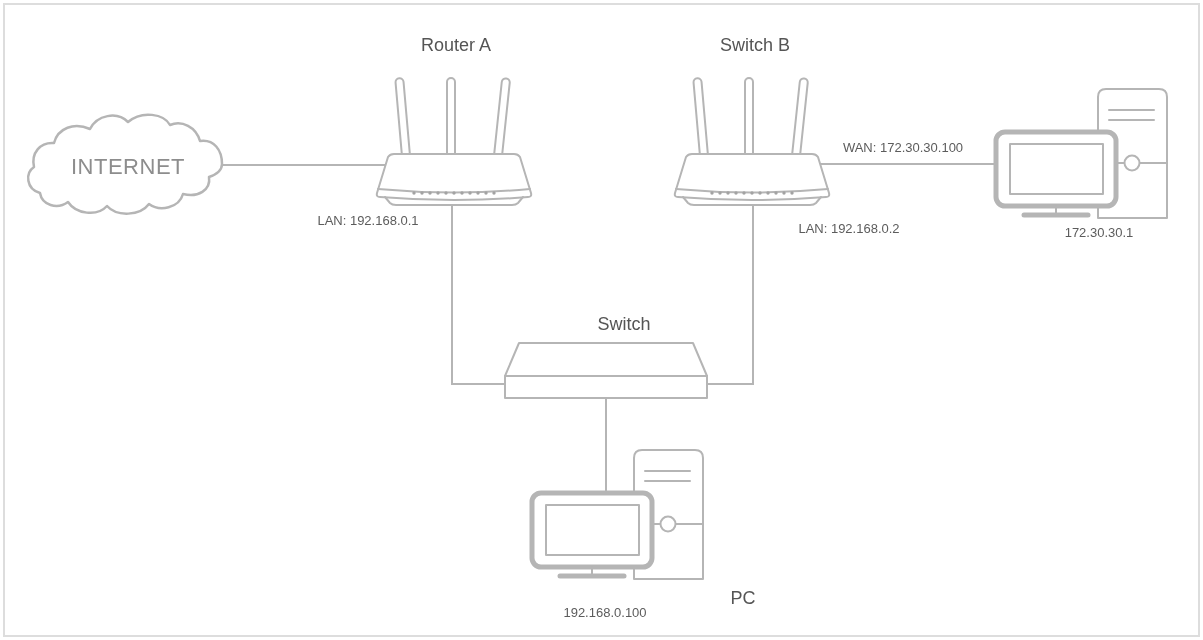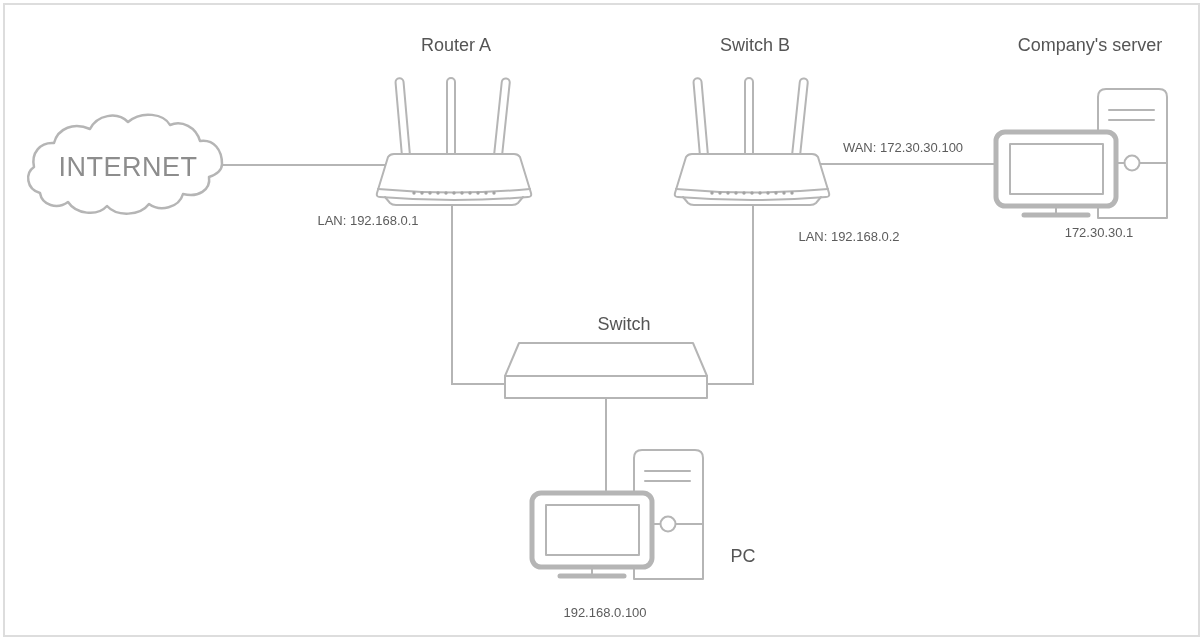--- a/index.html
+++ b/index.html
@@ -17,21 +17,21 @@
   svg.diagram{position:absolute; left:0; top:0;}
   .stroke{fill:#ffffff; stroke:var(--icon-stroke); stroke-width:2; stroke-linejoin:round; stroke-linecap:round;}
   .cloudline{fill:#ffffff; stroke:var(--icon-stroke); stroke-width:2.5; stroke-linejoin:round;}
   .nofill{fill:none; stroke:var(--icon-stroke); stroke-width:2; stroke-linecap:round;}
   .thick{stroke-width:5;}
   .dot{fill:var(--dot); stroke:none;}
   .link{fill:none; stroke:var(--line); stroke-width:2;}
   .label{position:absolute; transform:translate(-50%,-50%); white-space:nowrap; line-height:1;}
   .title{font-size:18px; color:var(--title-text);}
   .ip{font-size:13px; color:var(--label-text);}
-  .internet{font-size:27px; letter-spacing:0.5px; color:var(--internet-text);}
+  .internet{font-size:22px; letter-spacing:0.5px; color:var(--internet-text);}
 </style>
 </head>
 <body>
 
 <div class="canvas">
 
   <svg class="diagram" width="1203" height="640" viewBox="0 0 1203 640">
     <defs>
 
       <g id="router">
@@ -109,23 +109,22 @@
 
   <div class="frame"></div>
 
   <div class="label internet" style="left:128px; top:167px">INTERNET</div>
 
   <div class="label title" style="left:456px; top:45px">Router A</div>
   <div class="label ip" style="left:368px; top:220px">LAN: 192.168.0.1</div>
 
   <div class="label title" style="left:755px; top:45px">Switch B</div>
   <div class="label ip" style="left:903px; top:147px">WAN: 172.30.30.100</div>
-  <div class="label ip" style="left:849px; top:236px">LAN: 192.168.0.2</div>
+  <div class="label ip" style="left:849px; top:228px">LAN: 192.168.0.2</div>
 
-  <div class="label title" style="left:1090px; top:45px">Company's server</div>
   <div class="label ip" style="left:1099px; top:232px">172.30.30.1</div>
 
   <div class="label title" style="left:624px; top:324px">Switch</div>
 
-  <div class="label title" style="left:743px; top:556px">PC</div>
+  <div class="label title" style="left:743px; top:598px">PC</div>
   <div class="label ip" style="left:605px; top:612px">192.168.0.100</div>
 
 </div>
 
 </body></html>

